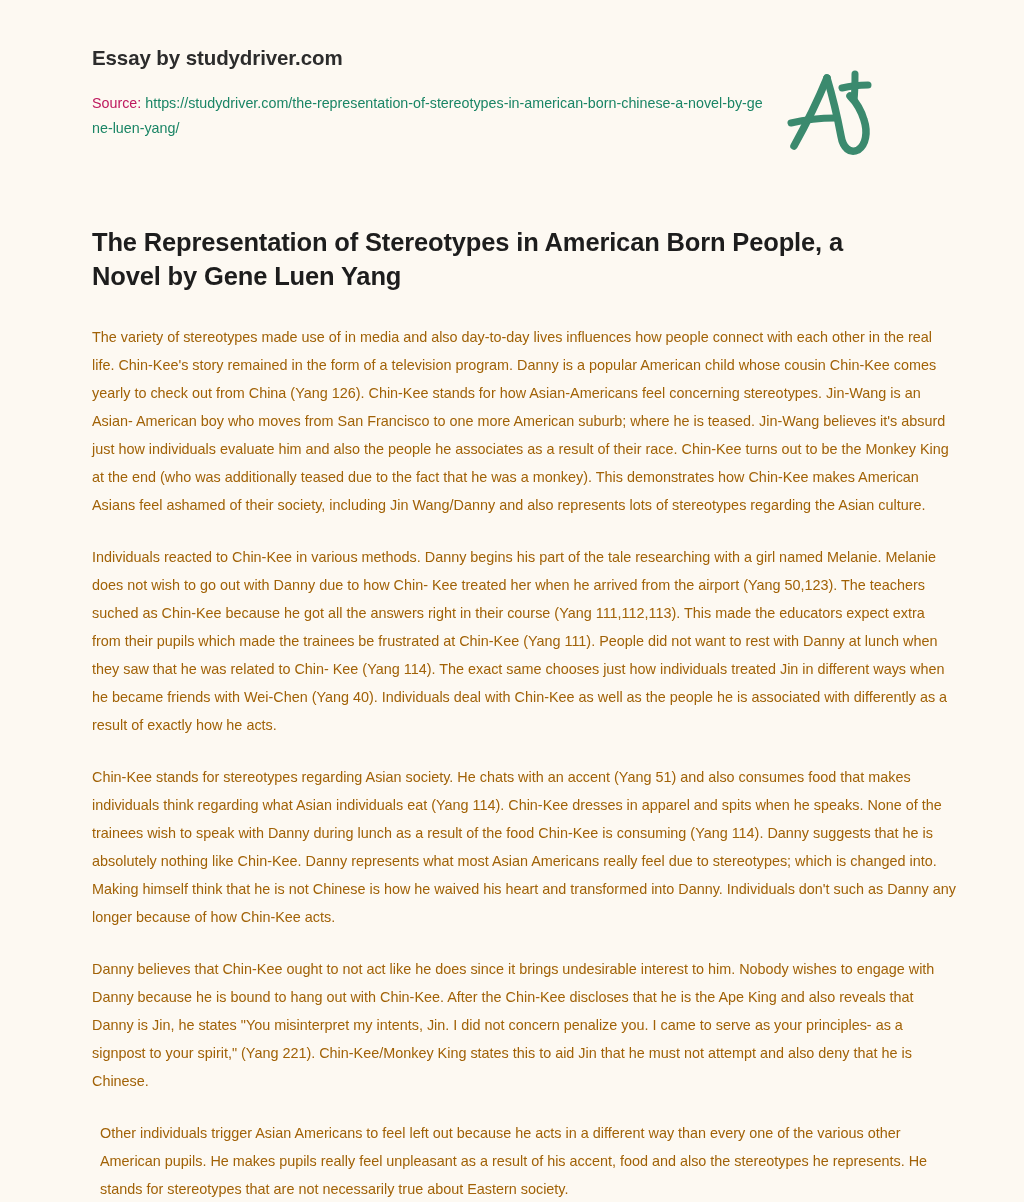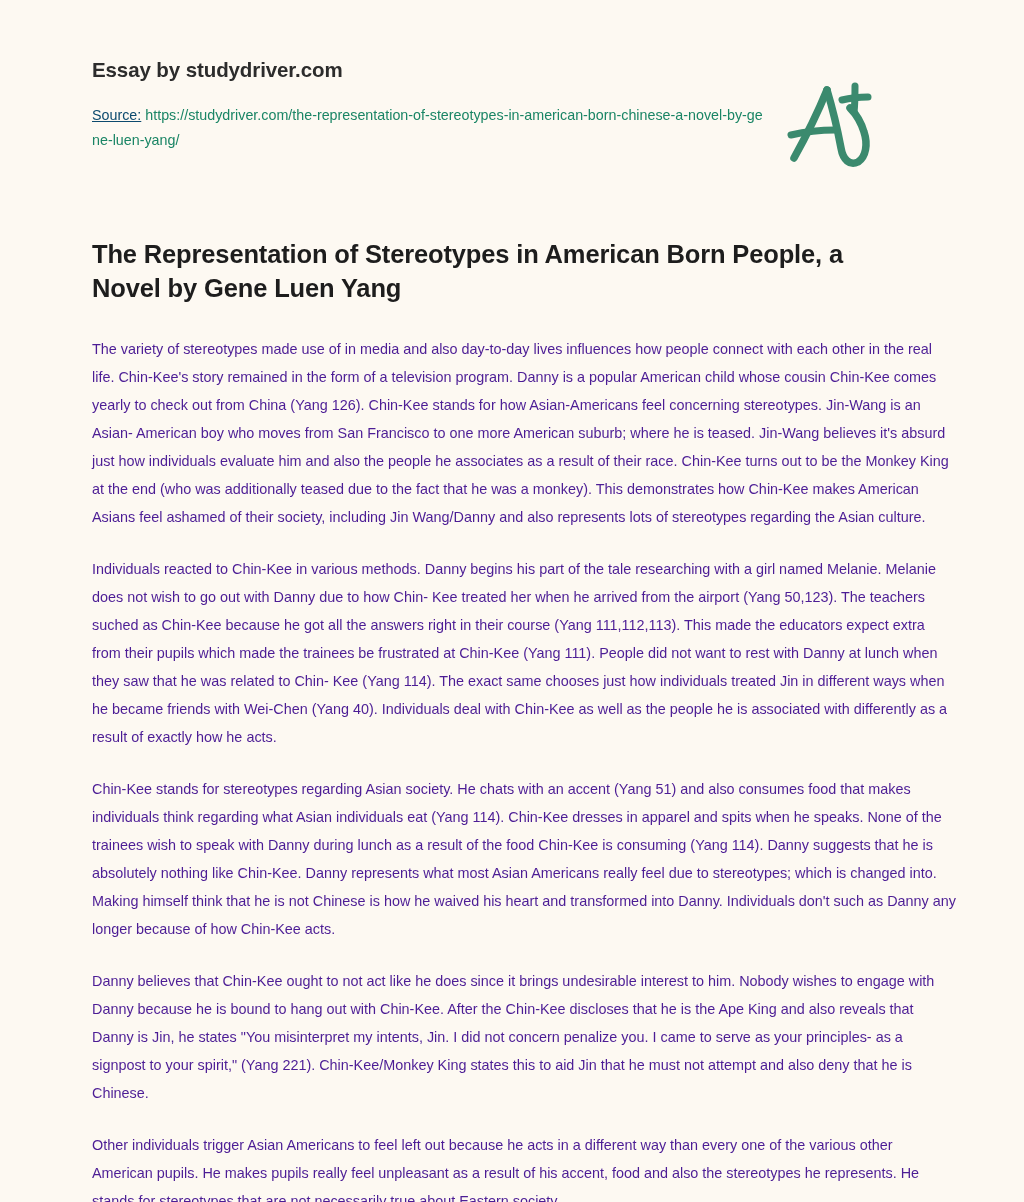--- a/index.html
+++ b/index.html
@@ -15,21 +15,21 @@
     font-family: "Liberation Sans", sans-serif;
     color: #2b2b2b;
     -webkit-font-smoothing: antialiased;
   }
 
   .page {
     position: relative;
     width: 1024px;
     height: 968px;
     box-sizing: border-box;
-    padding: 12px 68px 0 92px;
+    padding: 0 68px 0 92px;
     background: #fdf9f2;
   }
 
   
   .header {
     position: relative;
     padding-top: 46px;
   }
 
   .brand-title {
@@ -42,22 +42,21 @@
   }
 
   .source-line {
     margin-top: 20px;
     font-size: 14.3px;
     line-height: 25px;
     width: 672px;
     word-break: break-word;
   }
   .source-label {
-    color: #0c4a6e;
-    text-decoration: underline;
+    color: #be185d;
   }
   .source-url {
     color: #1a8565;
     text-decoration: none;
     word-break: break-all;
   }
 
   
   .logo {
     position: absolute;
@@ -84,27 +83,28 @@
     line-height: 34px;
     color: #1d1d1d;
     margin: 0 0 30px 0;
     max-width: 800px;
     letter-spacing: -0.15px;
   }
 
   .para {
     font-size: 14.4px;
     line-height: 28px;
-    color: #4c1d95;
+    color: #a16207;
     margin: 0 0 24px 0;
     max-width: 868px;
     text-align: left;
   }
   .para:last-child {
     margin-bottom: 0;
+    margin-left: 8px;
   }
 </style>
 </head>
 <body>
 
 <div class="page">
 
   <div class="header">
     <h1 class="brand-title">Essay by studydriver.com</h1>
 

